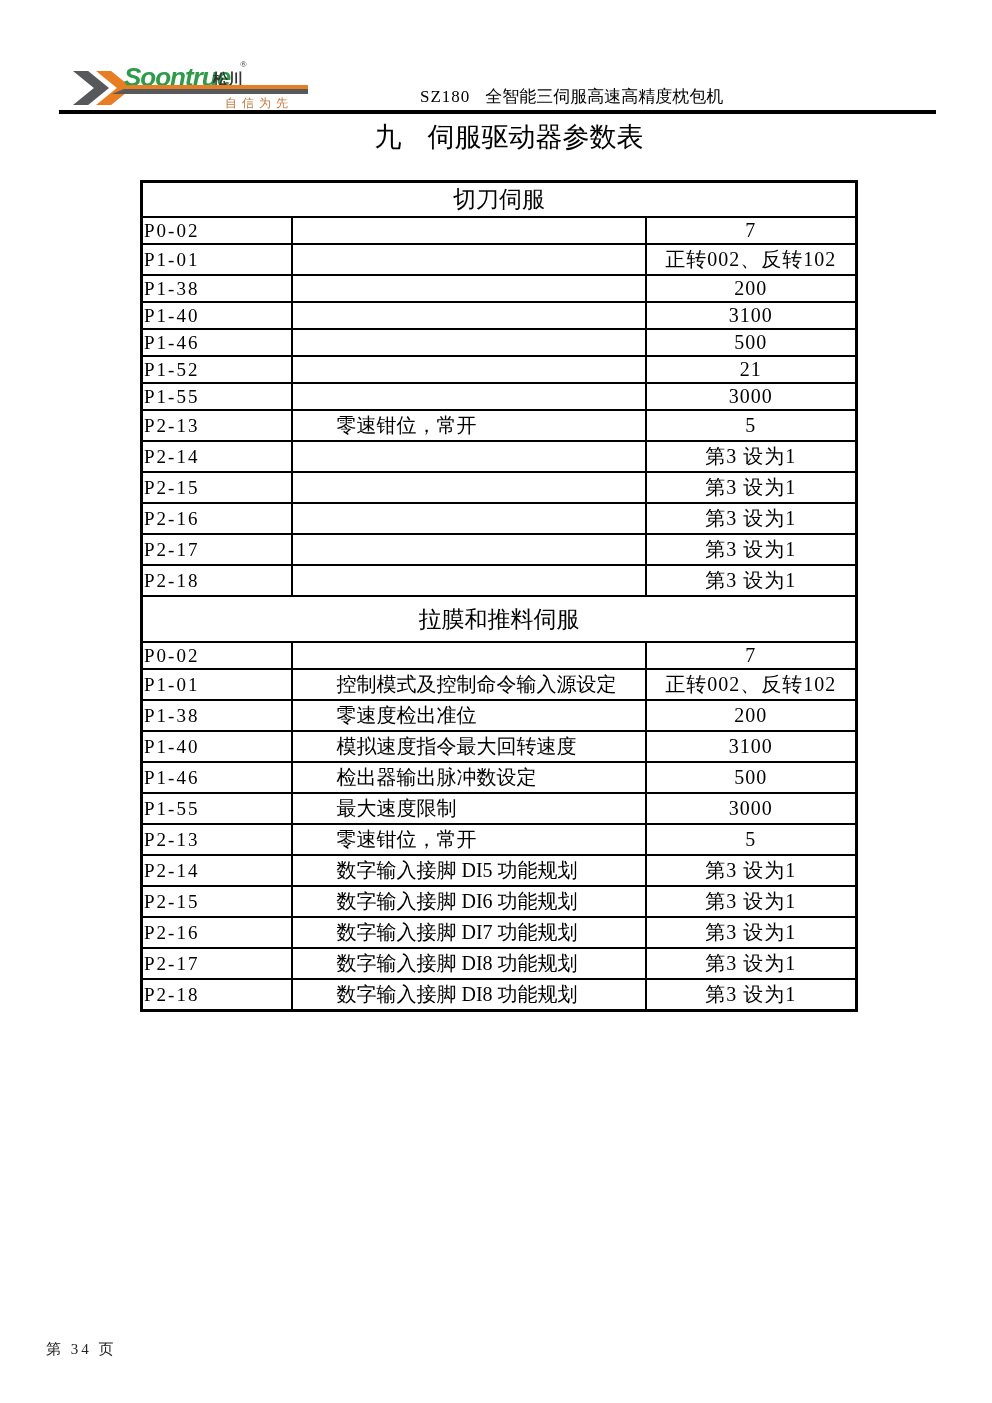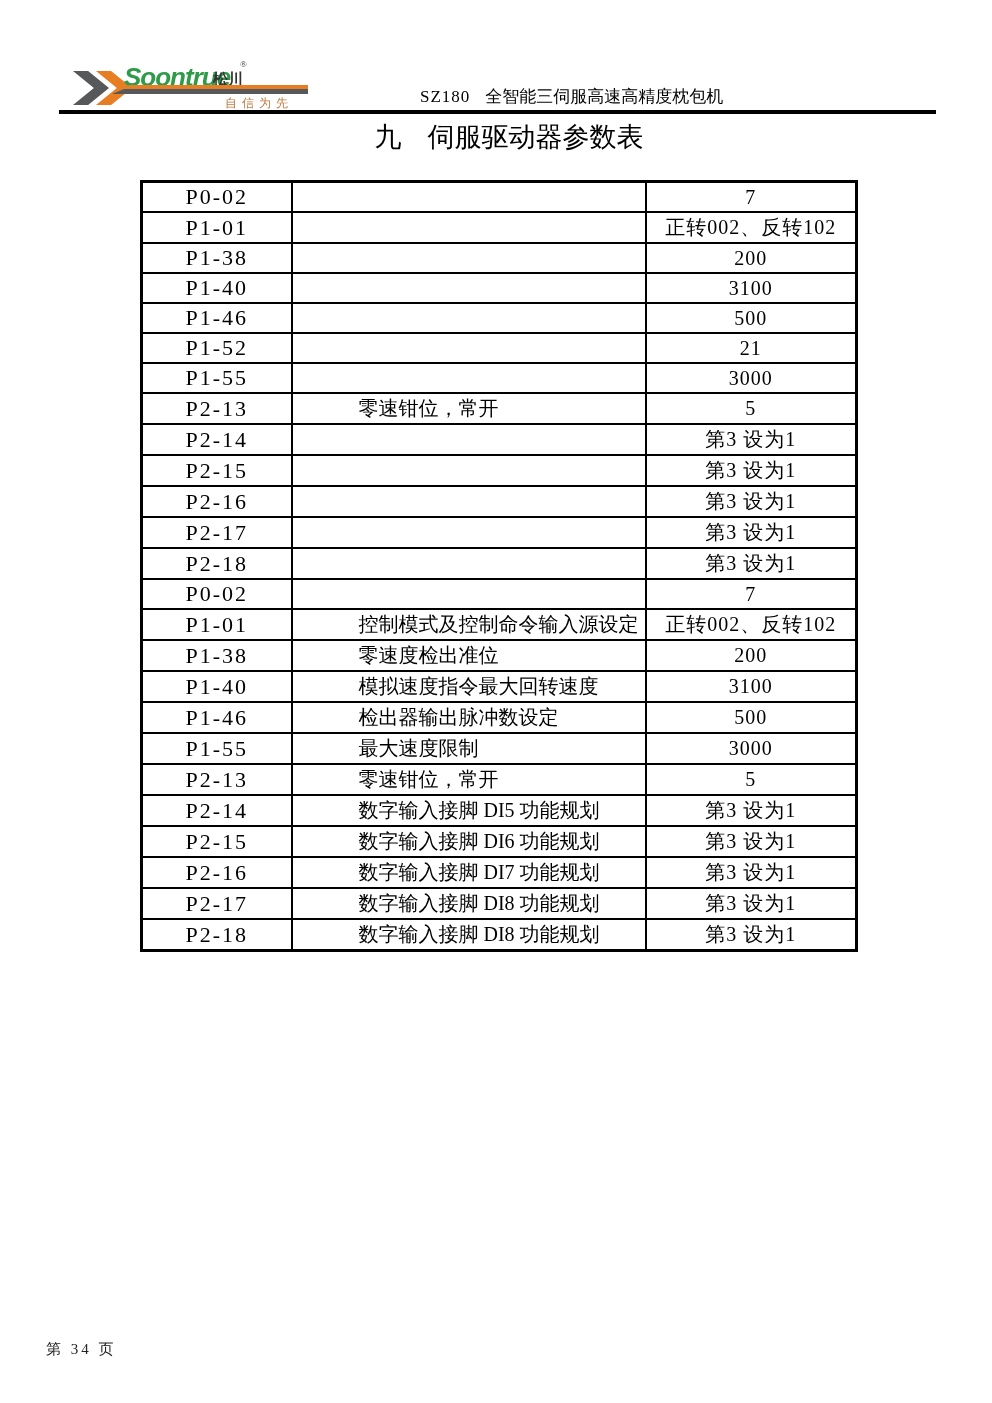--- a/index.html
+++ b/index.html
@@ -55,22 +55,22 @@
   }
   .param-table col.c1 { width:150px; }
   .param-table col.c2 { width:354px; }
   .param-table col.c3 { width:211px; }
   .param-table td { border:2px solid #000; overflow:hidden; white-space:nowrap; }
 
   .section-cell { text-align:center; font-size:23px; height:31px; }
   tr.tall .section-cell { height:42px; }
   .note-cell { text-align:center; font-size:20px; height:33px; }
   .data-row td { height:23px; }
-  .param-cell { text-align:center; font-size:22px; letter-spacing:2px; }
-  .desc-cell  { text-align:left; padding-left:66px; font-size:20px; }
+  .param-cell { font-size:19px; letter-spacing:2px; }
+  .desc-cell  { text-align:left; padding-left:44px; font-size:20px; }
   .value-cell { text-align:center; font-size:20px; letter-spacing:1px; }
 
   
   .page-footer {
     position:absolute; left:0; top:1340px; width:100%;
     text-align:left; font-size:15px; letter-spacing:3px; color:#222;margin-left:46px;
   }
 </style>
 </head>
 <body>
@@ -97,20 +97,23 @@
     <span class="chapter">九</span><span>伺服驱动器参数表</span>
   </h1>
 
   <table class="param-table">
     <colgroup>
         <col class="c1">
         <col class="c2">
         <col class="c3">
       </colgroup>
     <tbody>
+        <tr class="section-row">
+          <td class="section-cell" colspan="3">切刀伺服</td>
+        </tr>
         <tr class="data-row">
           <td class="param-cell">P0-02</td>
           <td class="desc-cell"></td>
           <td class="value-cell">7</td>
         </tr>
         <tr class="data-row">
           <td class="param-cell">P1-01</td>
           <td class="desc-cell"></td>
           <td class="value-cell">正转002、反转102</td>
         </tr>
@@ -162,20 +165,23 @@
         <tr class="data-row">
           <td class="param-cell">P2-17</td>
           <td class="desc-cell"></td>
           <td class="value-cell">第3 设为1</td>
         </tr>
         <tr class="data-row">
           <td class="param-cell">P2-18</td>
           <td class="desc-cell"></td>
           <td class="value-cell">第3 设为1</td>
         </tr>
+        <tr class="section-row tall">
+          <td class="section-cell" colspan="3">拉膜和推料伺服</td>
+        </tr>
         <tr class="data-row">
           <td class="param-cell">P0-02</td>
           <td class="desc-cell"></td>
           <td class="value-cell">7</td>
         </tr>
         <tr class="data-row">
           <td class="param-cell">P1-01</td>
           <td class="desc-cell">控制模式及控制命令输入源设定</td>
           <td class="value-cell">正转002、反转102</td>
         </tr>

